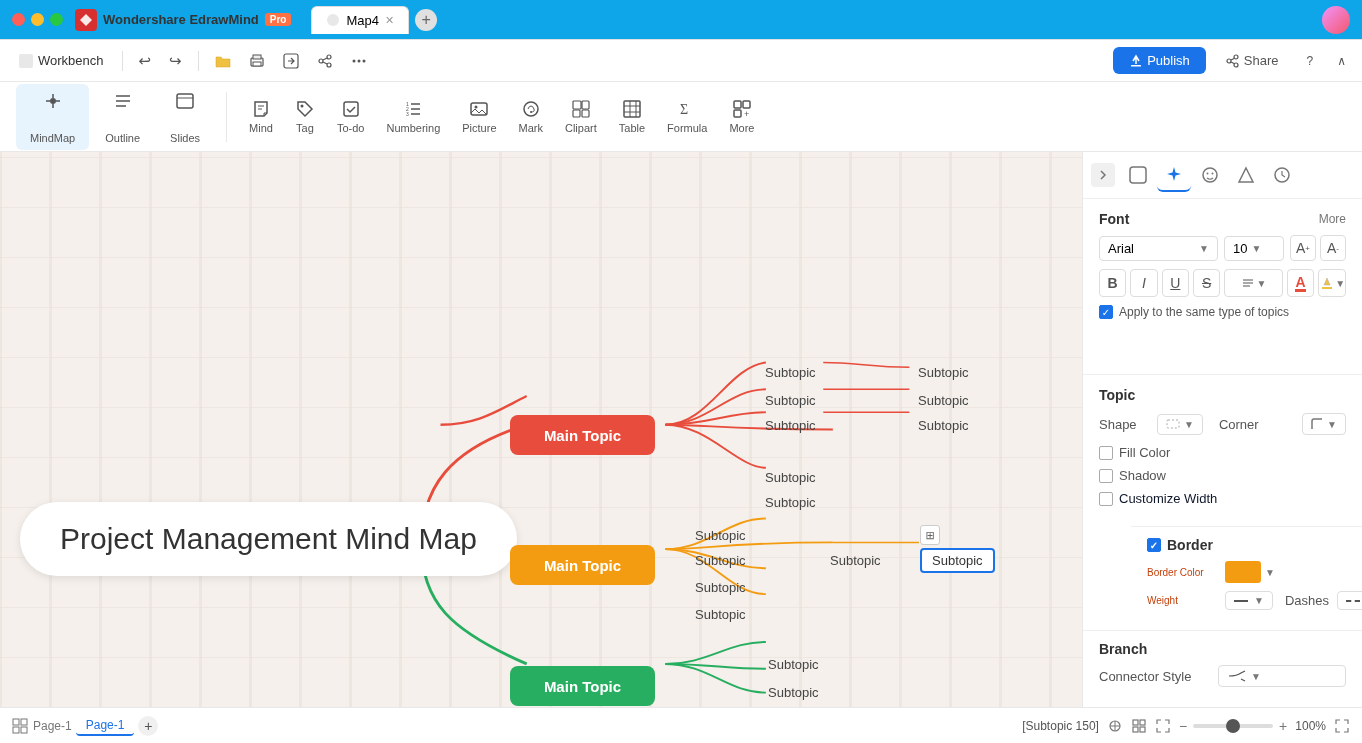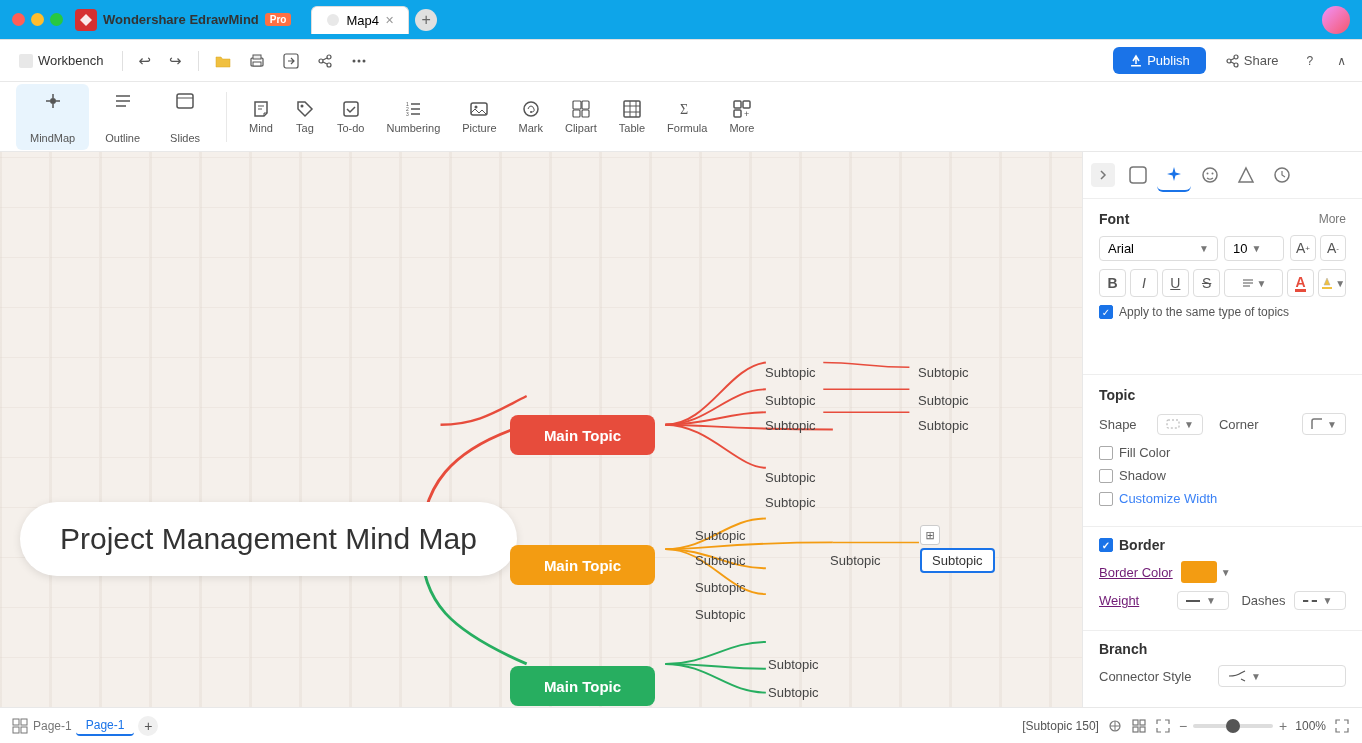--- a/index.html
+++ b/index.html
@@ -81,24 +81,24 @@
     .checkbox { width: 14px; height: 14px; border: 1px solid #1a73e8; background: #1a73e8; border-radius: 2px; display: flex; align-items: center; justify-content: center; cursor: pointer; }
     .checkbox::after { content: '✓'; font-size: 10px; color: white; }
     .apply-label { font-size: 12px; color: #555; }
     .topic-section { padding: 12px 16px; border-top: 1px solid #eee; }
     .row-2col { display: flex; align-items: center; gap: 8px; margin-bottom: 10px; }
     .row-label { font-size: 13px; color: #555; min-width: 50px; }
     .shape-btn { border: 1px solid #ddd; border-radius: 4px; padding: 4px 8px; font-size: 12px; display: flex; align-items: center; gap: 4px; cursor: pointer; }
     .corner-btn { border: 1px solid #ddd; border-radius: 4px; padding: 4px 8px; font-size: 12px; display: flex; align-items: center; gap: 4px; cursor: pointer; margin-left: auto; }
     .checkbox-row { display: flex; align-items: center; gap: 6px; margin-bottom: 8px; }
     .checkbox-empty { width: 14px; height: 14px; border: 1px solid #aaa; border-radius: 2px; cursor: pointer; }
-    .border-section { padding: 0 16px 12px; border-top: 1px solid #eee; }
+    .border-section { padding: 0 16px 12px; border-top: 1px solid #eee; margin-left: 48px; }
     .border-header { font-size: 14px; font-weight: 600; color: #333; padding: 10px 0 8px; display: flex; align-items: center; gap: 6px; }
     .border-row { display: flex; align-items: center; gap: 8px; margin-bottom: 8px; }
-    .border-label { font-size: 13px; color: #701a75; min-width: 70px; text-decoration: underline; }
+    .border-label { font-size: 10px; color: #c2410c; min-width: 70px; }
     .color-swatch { width: 36px; height: 22px; border-radius: 3px; background: #f39c12; cursor: pointer; }
     .dropdown-arrow { font-size: 10px; color: #777; cursor: pointer; }
     .weight-select { border: 1px solid #ddd; border-radius: 4px; padding: 3px 8px; font-size: 13px; display: flex; align-items: center; gap: 4px; cursor: pointer; flex: 1; }
     .dash-select { border: 1px solid #ddd; border-radius: 4px; padding: 3px 8px; font-size: 13px; display: flex; align-items: center; gap: 4px; cursor: pointer; flex: 1; }
     .branch-section { padding: 0 16px 12px; border-top: 1px solid #eee; }
     .branch-header { font-size: 14px; font-weight: 600; color: #333; padding: 10px 0 8px; }
     .connector-row { display: flex; align-items: center; gap: 19px; margin-bottom: 8px; }
     .connector-label { font-size: 13px; color: #555; min-width: 100px; }
     .connector-select { border: 1px solid #ddd; border-radius: 4px; padding: 3px 8px; font-size: 12px; display: flex; align-items: center; gap: 4px; cursor: pointer; flex: 1; }
 
@@ -529,21 +529,21 @@
       <div class="checkbox-row">
         <div class="checkbox-empty"></div>
         <span style="font-size:13px; color:#555;">Fill Color</span>
       </div>
       <div class="checkbox-row">
         <div class="checkbox-empty"></div>
         <span style="font-size:13px; color:#555;">Shadow</span>
       </div>
       <div class="checkbox-row">
         <div class="checkbox-empty"></div>
-        <span style="font-size:13px; color:#3b82f6;">Customize Width</span>
+        <span style="font-size:13px; color:#0f172a;">Customize Width</span>
       </div>
     </div>
 
     <div class="border-section">
       <div class="border-header">
         <div class="checkbox"></div>
         <span>Border</span>
       </div>
       <div class="border-row">
         <span class="border-label">Border Color</span>

